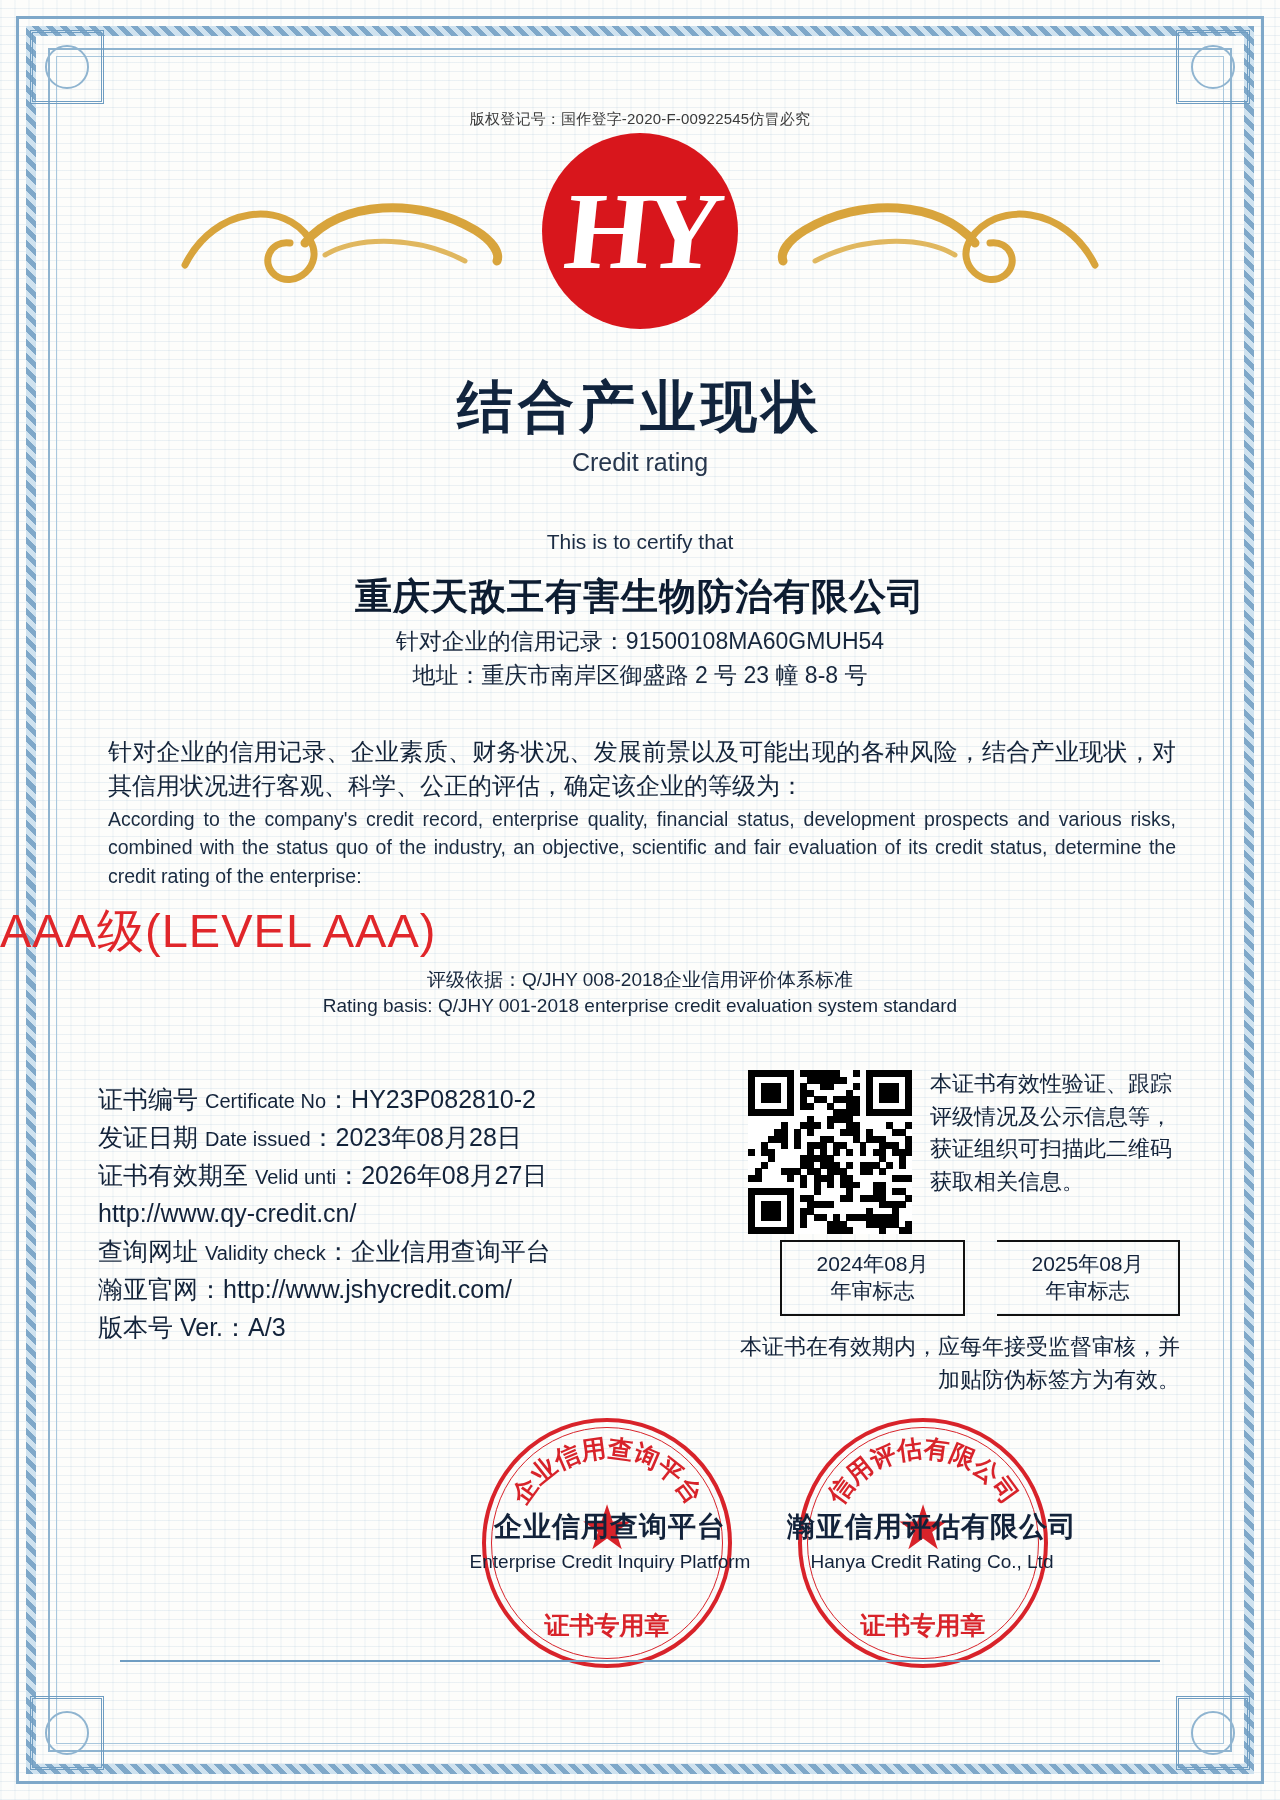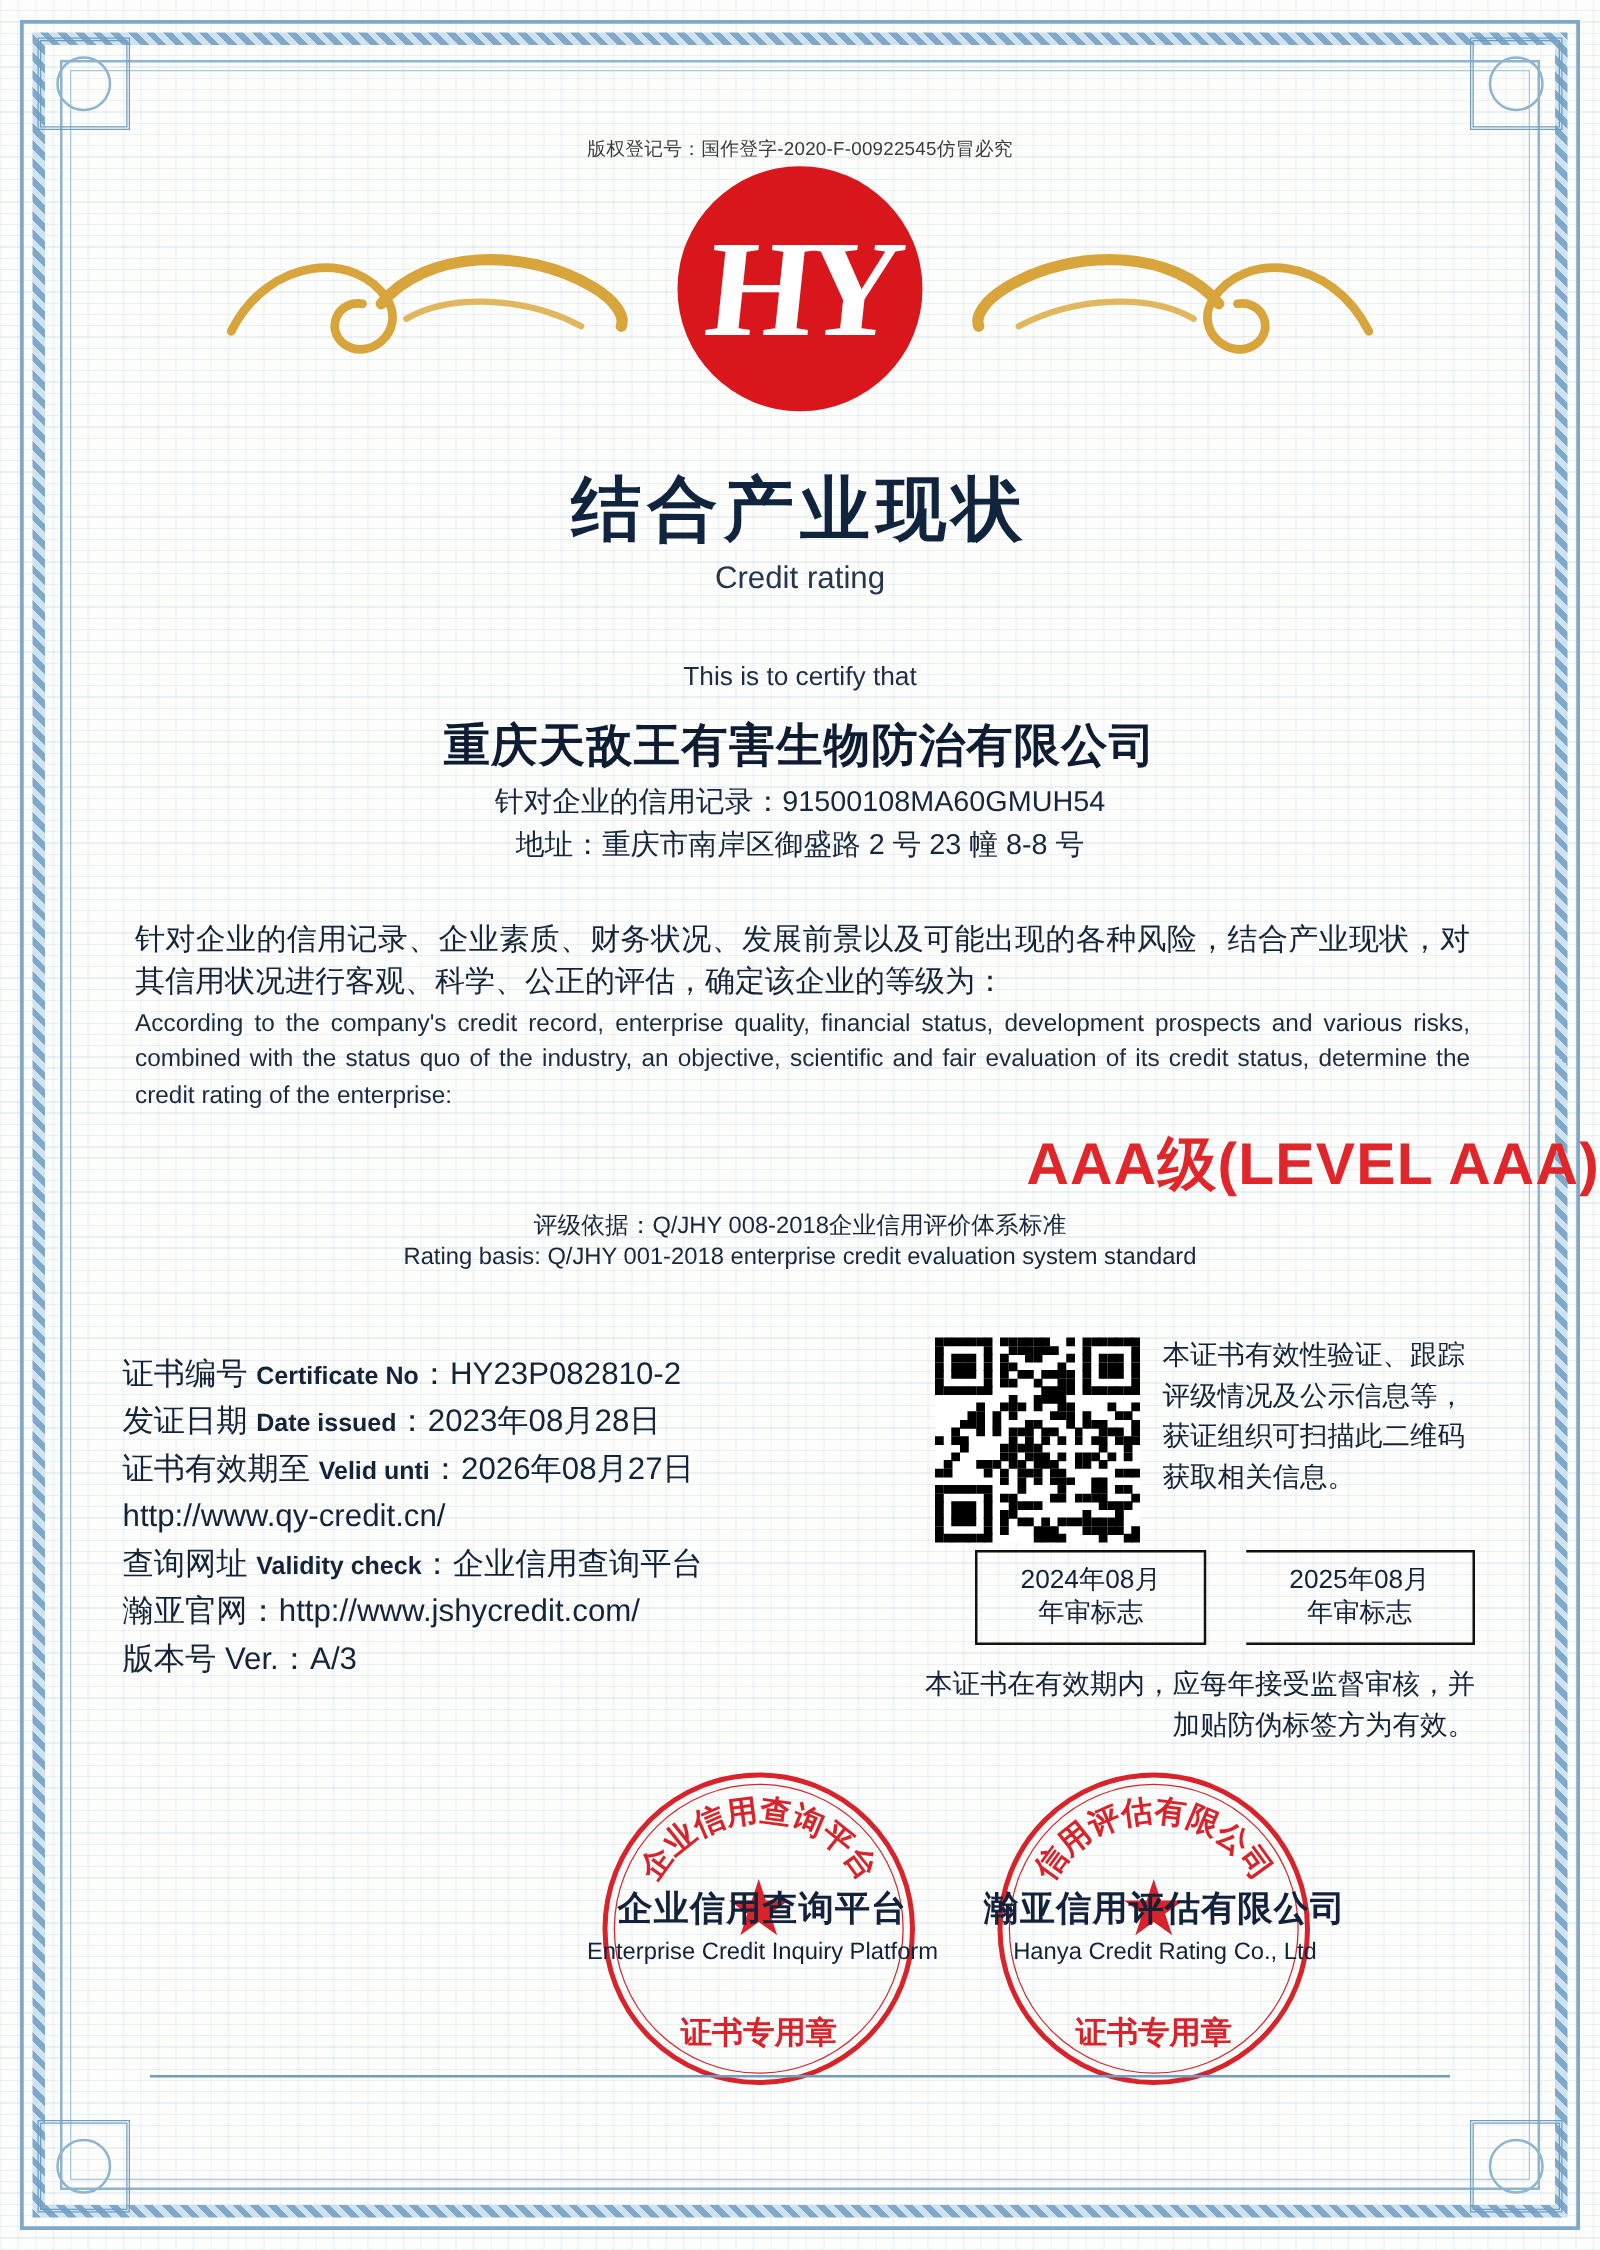--- a/index.html
+++ b/index.html
@@ -224,23 +224,23 @@
     font-size: 19.5px;
     line-height: 1.45;
     color: #1a2b41;
     text-align: justify;
   }
 
   
   .rating {
     position: absolute;
     top: 900px; left: 0; right: 0;
-    text-align: right;
+    text-align: left;
     font-size: 47px;
-    font-weight: bold;
+    font-weight: normal;
     color: #e0262a;
     letter-spacing: 1px;
   }
   .basis-cn {
     position: absolute;
     top: 967px; left: 0; right: 0;
     text-align: center;
     font-size: 19px;
     color: #16263c;
   }
@@ -260,21 +260,20 @@
     width: 640px;
     color: #13233a;
   }
   .details .row {
     font-size: 25px;
     line-height: 1.52;
     white-space: nowrap;
   }
   .details .lbl-en {
     font-size: 20px;
-    font-weight: bold;
   }
 
   
   .qr {
     position: absolute;
     top: 1070px;
     left: 748px;
     width: 164px; height: 164px;
     background: #ffffff;
   }

